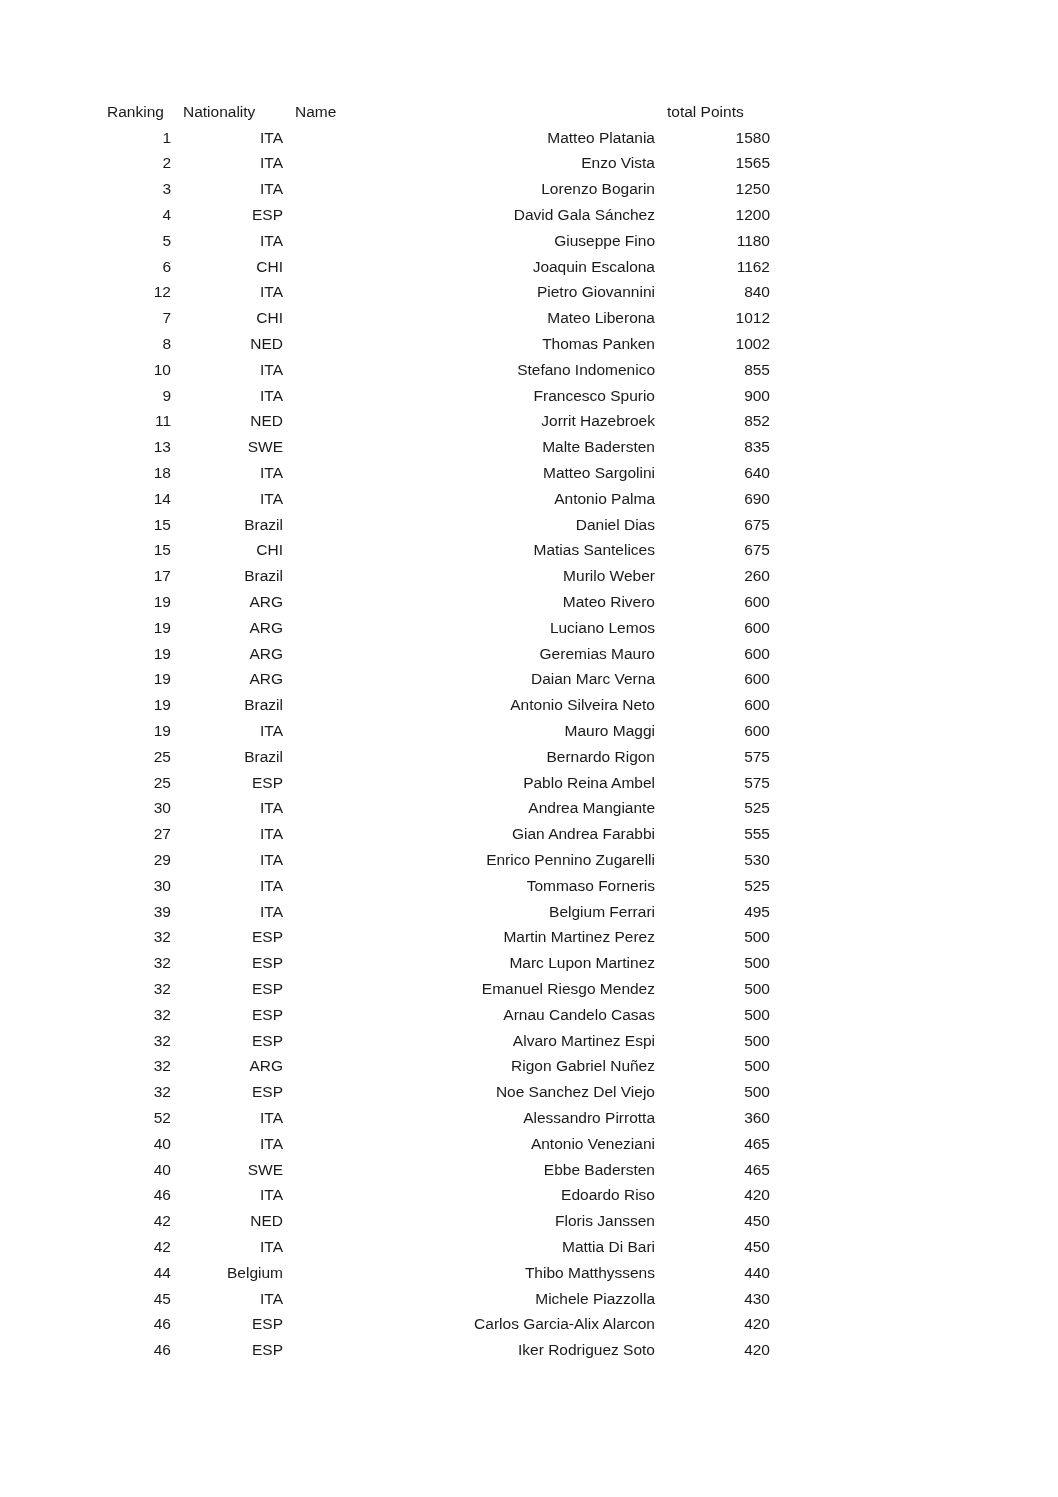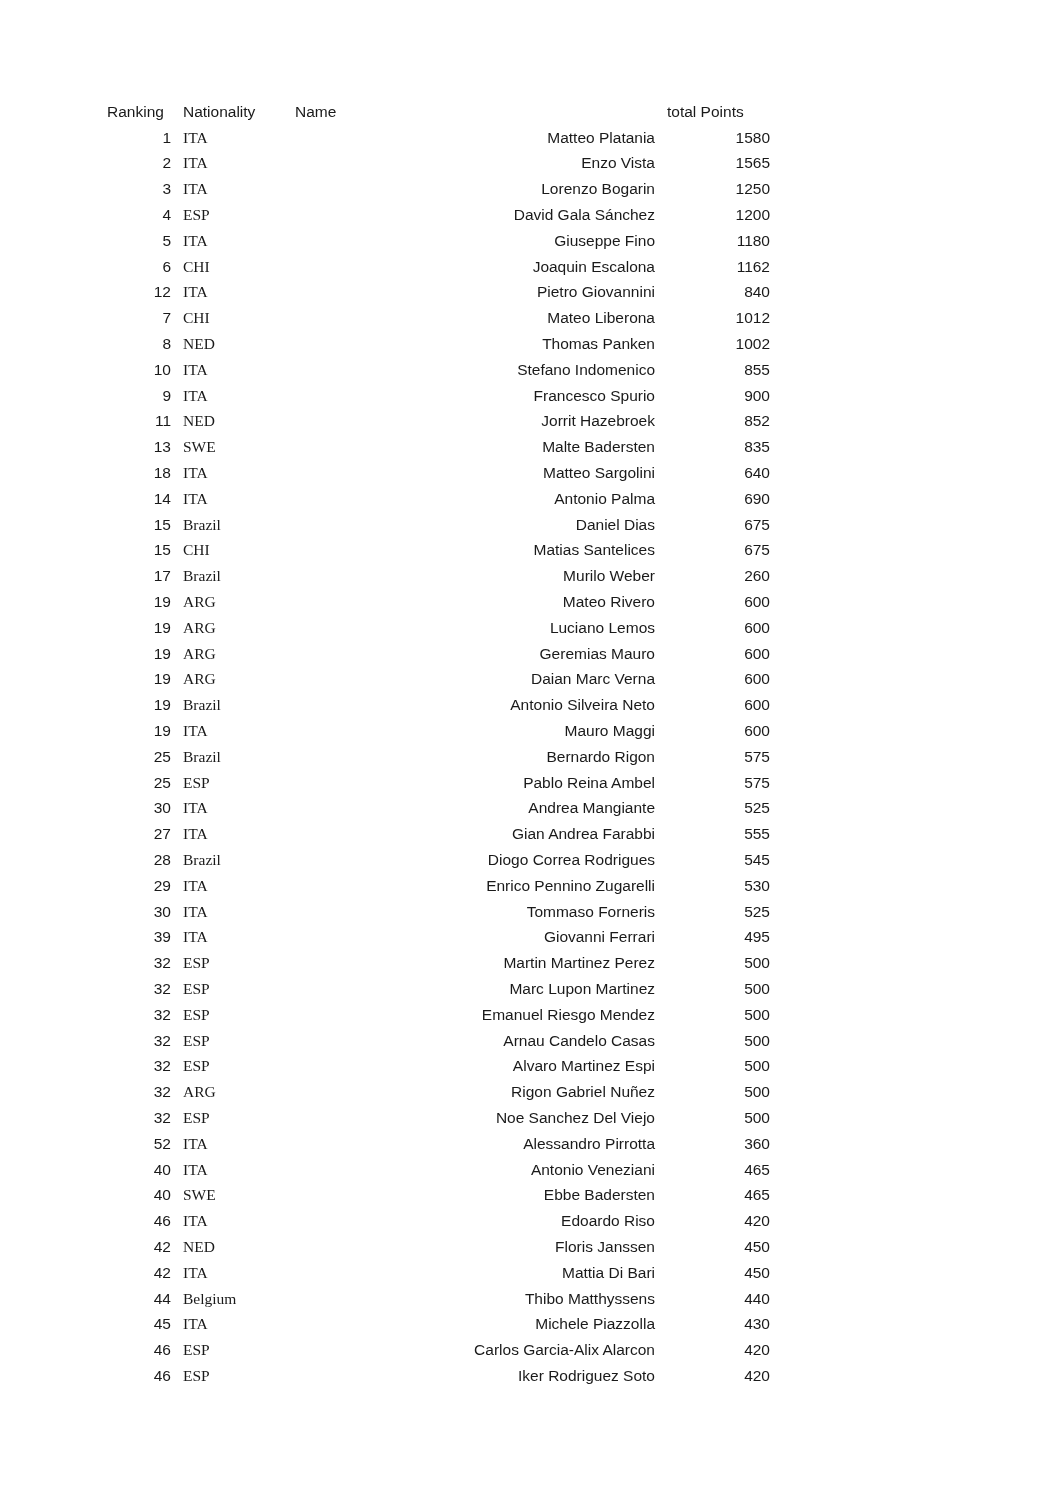--- a/index.html
+++ b/index.html
@@ -40,21 +40,21 @@
     height: 25.8px;
     padding: 0 6px;
     font-weight: normal;
     vertical-align: middle;
     white-space: nowrap;
     overflow: hidden;
     border: none;
   }
   th.h-ranking, th.h-nationality, th.h-name, th.h-points { text-align: left; }
   td.v-ranking { text-align: right; }
-  td.v-nationality { text-align: left; font-family: Liberation Serif, serif; }
+  td.v-nationality { text-align: right; }
   td.v-name { text-align: right; }
   td.v-points { text-align: right; }
 </style>
 </head>
 <body>
 
 <div class="page">
   <table class="ranking">
     <colgroup>
       <col class="c-ranking">
@@ -233,41 +233,35 @@
     <td class="v-name">Andrea Mangiante</td>
     <td class="v-points">525</td>
   </tr>
         <tr>
     <td class="v-ranking">27</td>
     <td class="v-nationality">ITA</td>
     <td class="v-name">Gian Andrea Farabbi</td>
     <td class="v-points">555</td>
   </tr>
         <tr>
-    <td class="v-ranking">28</td>
-    <td class="v-nationality">Brazil</td>
-    <td class="v-name">Diogo Correa Rodrigues</td>
-    <td class="v-points">545</td>
-  </tr>
-        <tr>
     <td class="v-ranking">29</td>
     <td class="v-nationality">ITA</td>
     <td class="v-name">Enrico Pennino Zugarelli</td>
     <td class="v-points">530</td>
   </tr>
         <tr>
     <td class="v-ranking">30</td>
     <td class="v-nationality">ITA</td>
     <td class="v-name">Tommaso Forneris</td>
     <td class="v-points">525</td>
   </tr>
         <tr>
     <td class="v-ranking">39</td>
     <td class="v-nationality">ITA</td>
-    <td class="v-name">Giovanni Ferrari</td>
+    <td class="v-name">Belgium Ferrari</td>
     <td class="v-points">495</td>
   </tr>
         <tr>
     <td class="v-ranking">32</td>
     <td class="v-nationality">ESP</td>
     <td class="v-name">Martin Martinez Perez</td>
     <td class="v-points">500</td>
   </tr>
         <tr>
     <td class="v-ranking">32</td>

